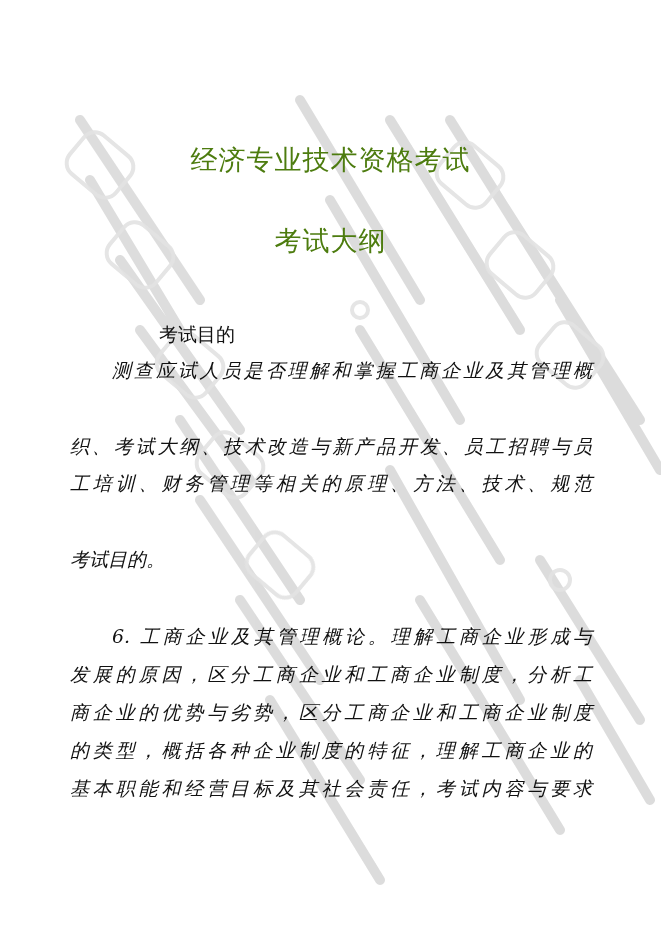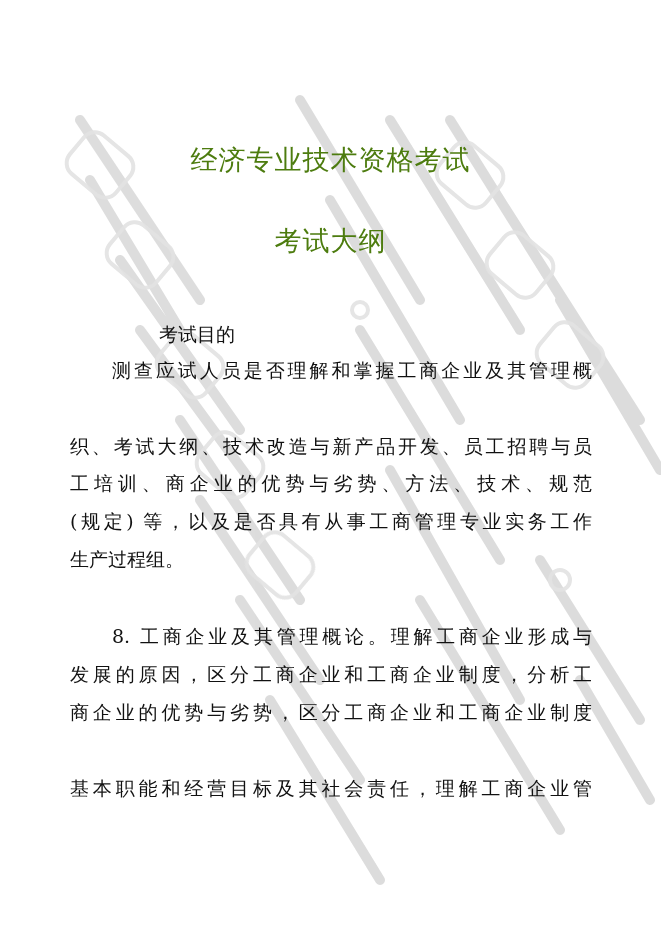--- a/index.html
+++ b/index.html
@@ -13,21 +13,21 @@
     .t2 { top: 184px; }
     .t3 { top: 224px; }
     .heading { position: absolute; left: 112px; font-size: 19px; font-weight: normal;
                font-family: "DejaVu Sans", "Liberation Sans", sans-serif; line-height: 24px; margin-left: 47px; }
     .h1 { top: 322px; }
     .h2 { top: 585px; }
     .line { position: absolute; left: 70px; width: 522px; font-size: 19px; line-height: 24px;
             text-align: justify; text-align-last: justify; white-space: nowrap; letter-spacing: 0; }
     .line.indent { left: 112px; width: 480px; }
     .line.last { text-align-last: left; }
-    .line span { display: block; }
+    .line span { display: block; font-style: italic; }
   </style>
 </head>
 <body>
 
 <svg class="watermark" viewBox="0 0 661 935" xmlns="http://www.w3.org/2000/svg">
   <g fill="none" stroke="#d9d9d9" stroke-width="10" stroke-linecap="round" opacity="0.9">
 
     <path d="M80 120 L200 300 M90 180 L180 330 M120 260 L240 430 M140 330 L250 480 M180 420 L300 600 M200 500 L320 680 M240 600 L360 780 M270 700 L380 880"></path>
 
     <path d="M300 100 L420 300 M330 200 L460 420 M360 330 L500 560 M390 470 L520 700 M420 600 L560 830"></path>
@@ -53,34 +53,34 @@
   <div class="title t3">考试大纲</div>
 
   <div class="heading h1">考试目的</div>
   <div class="line indent" style="top:358px">
       <span>测查应试人员是否理解和掌握工商企业及其管理概</span>
     </div>
   <div class="line" style="top:434px">
       <span>织、考试大纲、技术改造与新产品开发、员工招聘与员</span>
     </div>
   <div class="line" style="top:471px">
-      <span>工培训、商企业的优势与劣势、方法、技术、规范</span>
-    </div>
-  <div class="line" style="top:509px">
-      <span>(规定) 等，以及是否具有从事工商管理专业实务工作</span>
+      <span>工培训、财务管理等相关的原理、方法、技术、规范</span>
     </div>
   <div class="line last" style="top:547px">
-      <span>生产过程组。</span>
+      <span>考试目的。</span>
     </div>
 
   <div class="line indent" style="top:624px">
-      <span>8. 工商企业及其管理概论。理解工商企业形成与</span>
+      <span>6. 工商企业及其管理概论。理解工商企业形成与</span>
     </div>
   <div class="line" style="top:662px">
       <span>发展的原因，区分工商企业和工商企业制度，分析工</span>
     </div>
   <div class="line" style="top:700px">
       <span>商企业的优势与劣势，区分工商企业和工商企业制度</span>
     </div>
+  <div class="line" style="top:738px">
+      <span>的类型，概括各种企业制度的特征，理解工商企业的</span>
+    </div>
   <div class="line" style="top:776px">
-      <span>基本职能和经营目标及其社会责任，理解工商企业管</span>
+      <span>基本职能和经营目标及其社会责任，考试内容与要求</span>
     </div>
 </div>
 
 </body></html>

